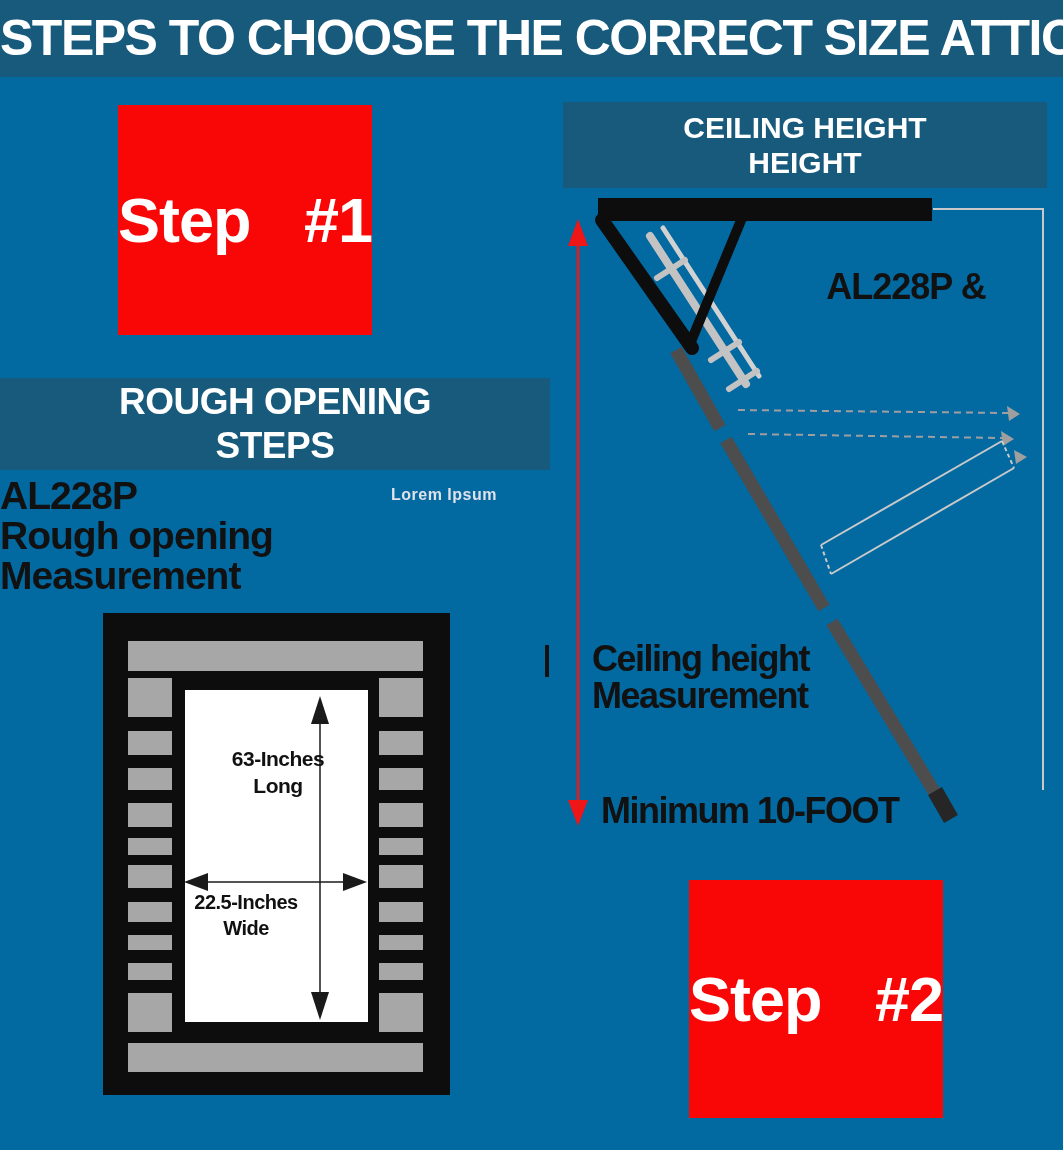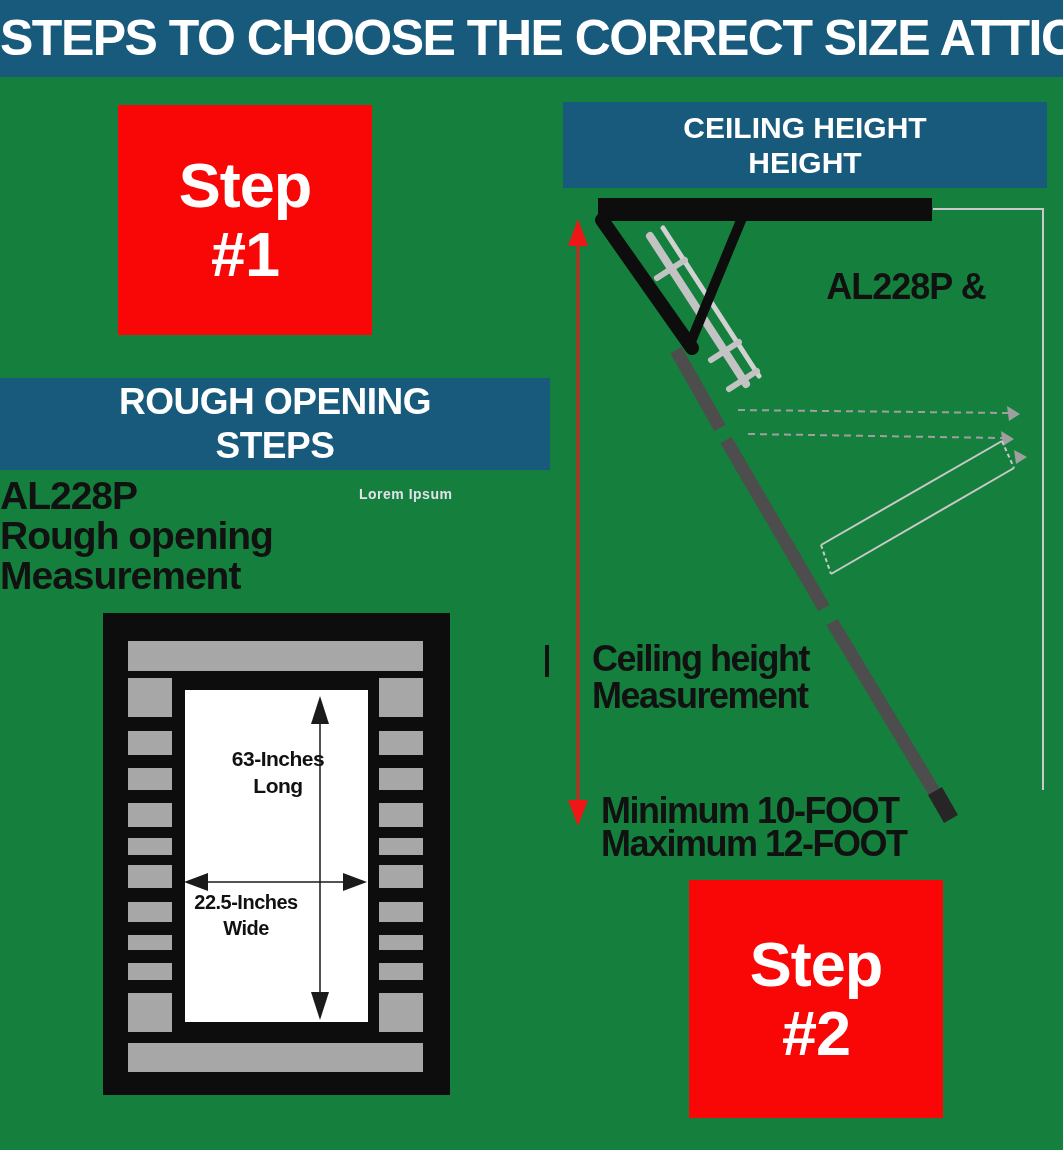--- a/index.html
+++ b/index.html
@@ -3,49 +3,49 @@
 <meta charset="utf-8">
 <style>
   :root{
     --teal:#175A7C; --red:#F90606; --arrow_red:#EE1616; --ink:#111111;
     --frame_black:#0D0D0D; --block_gray:#A7A7A7; --rail_dark:#4D4D4D;
     --rail_tip:#262626; --ladder_light:#C3C3C3; --ladder_light2:#D2D2D2;
     --ghost_gray:#C9C9C9; --dash_gray:#9F9F9F; --watermark_gray:#E1E1E9;
   }
   *{margin:0;padding:0;box-sizing:border-box;}
   body{background:#ffffff;font-family:"Liberation Sans",sans-serif;}
-  .canvas{position:relative;width:1063px;height:1150px;background:#15803d;overflow:hidden;}
+  .canvas{position:relative;width:1063px;height:1150px;background:#0369a1;overflow:hidden;}
 
   .header-banner{
     position:absolute;left:0;top:0;width:1063px;height:77px;
     background:var(--teal);color:#ffffff;font-weight:bold;font-size:50px;
     letter-spacing:-1.5px;text-align:center;line-height:77px;white-space:nowrap;
   }
 
   .step-badge{
     position:absolute;background:var(--red);color:#ffffff;font-weight:bold;
     font-size:63px;line-height:69px;letter-spacing:-1px;
-    display:flex;flex-direction:column;align-items:center;justify-content:center;text-align:center;
+    display:flex;flex-direction:row;align-items:center;justify-content:space-between;text-align:center;
   }
   .step-badge.one{left:118px;top:105px;width:254px;height:230px;}
   .step-badge.two{left:689px;top:880px;width:254px;height:238px;}
 
   .banner{
     position:absolute;background:var(--teal);color:#ffffff;font-weight:bold;
     display:flex;flex-direction:column;align-items:center;justify-content:center;text-align:center;
   }
   .rough-banner{left:0;top:378px;width:550px;height:92px;font-size:37px;line-height:44px;letter-spacing:-0.5px;}
   .ceil-banner{left:563px;top:102px;width:484px;height:86px;font-size:30px;line-height:35px;}
 
   .model-title{
     position:absolute;left:0;top:476px;width:550px;
     color:var(--ink);font-weight:bold;font-size:39px;line-height:40px;letter-spacing:-1px;
   }
   .watermark{
-    position:absolute;left:359px;top:486px;font-size:14px;font-weight:bold;
+    position:absolute;left:391px;top:486px;font-size:16px;font-weight:bold;
     color:var(--watermark_gray);letter-spacing:0.5px;
   }
 
   .models-label{
     position:absolute;left:775px;top:270px;width:262px;text-align:center;
     color:var(--ink);font-weight:bold;font-size:36px;line-height:33px;letter-spacing:-1px;
   }
   .measure-label{
     position:absolute;left:592px;top:640px;color:var(--ink);font-weight:bold;
     font-size:36px;line-height:37px;letter-spacing:-1.5px;
@@ -186,21 +186,20 @@
 
   <div class="models-label">
     <div>AL228P &amp;</div>
   </div>
   <div class="measure-label">
     <div>Ceiling height</div>
     <div>Measurement</div>
   </div>
   <div class="range-label">
     <div>Minimum 10-FOOT</div>
-    <div>Maximum 12-FOOT</div>
   </div>
 
   <div class="step-badge two">
     <div>Step</div>
     <div>#2</div>
   </div>
 
 </div>
 
 </body></html>

